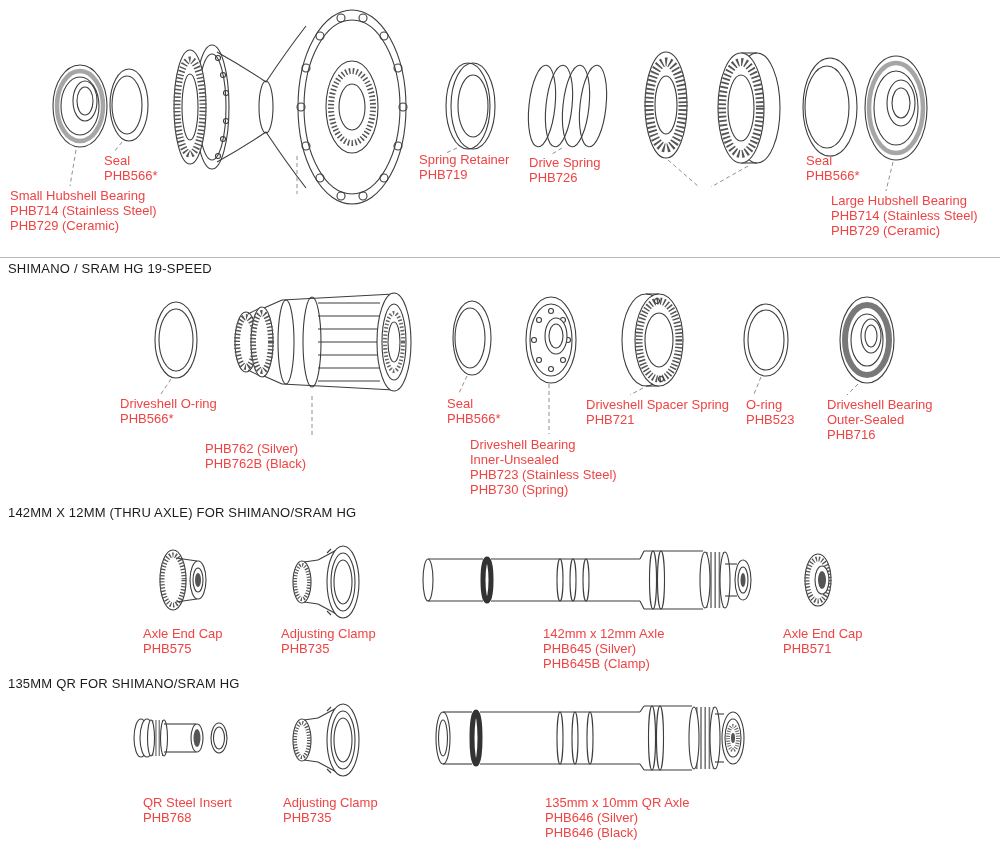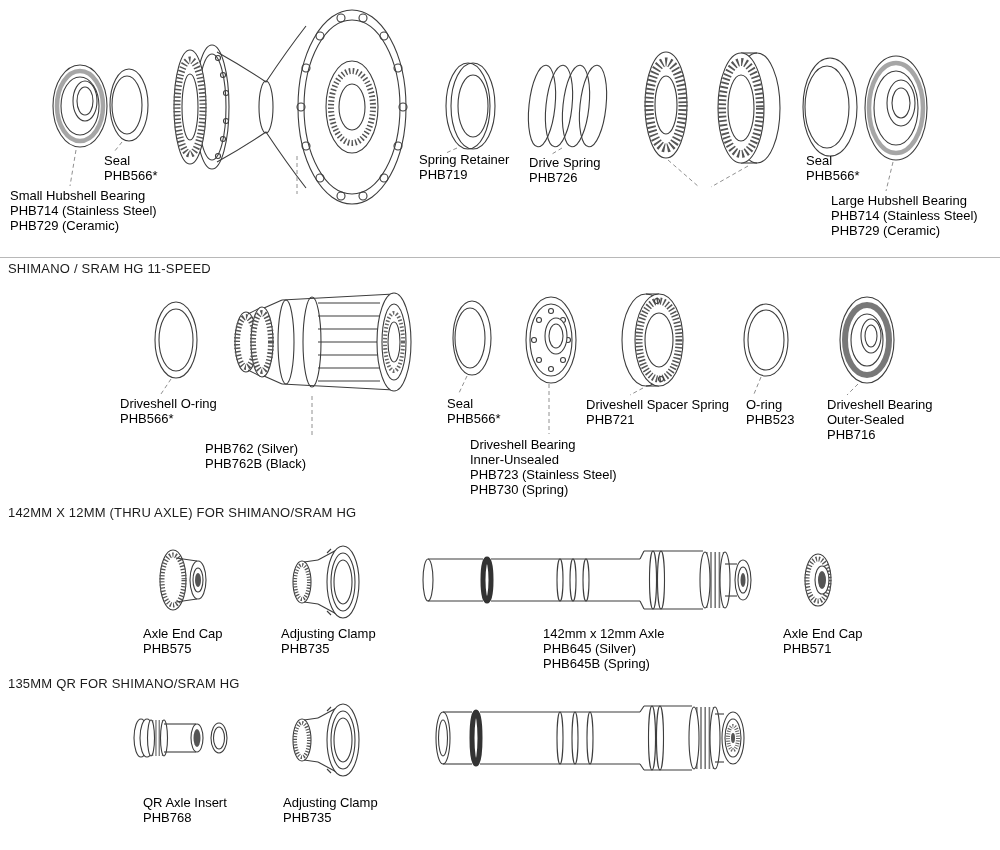--- a/index.html
+++ b/index.html
@@ -10,21 +10,21 @@
     height: 850px;
     background: #fff;
     font-family: "Liberation Sans", sans-serif;
     overflow: hidden;
   }
   svg.diagram { position: absolute; left: 0; top: 0; }
   .lbl {
     position: absolute;
     font-size: 13px;
     line-height: 15px;
-    color: #000000;
+    color: #ef4444;
     white-space: nowrap;
   }
   .hdr {
     position: absolute;
     font-size: 13px;
     line-height: 15px;
     color: #1c1c1c;
     letter-spacing: .2px;
     white-space: nowrap;
   }
@@ -367,21 +367,21 @@
   <div class="lbl" style="left:806px; top:153px">
       <div>Seal</div>
       <div>PHB566*</div>
     </div>
   <div class="lbl" style="left:831px; top:193px">
       <div>Large Hubshell Bearing</div>
       <div>PHB714 (Stainless Steel)</div>
       <div>PHB729 (Ceramic)</div>
     </div>
 
-  <div class="hdr" style="left:8px; top:261px">SHIMANO / SRAM HG 11-SPEED</div>
+  <div class="hdr" style="left:8px; top:261px">SHIMANO / SRAM HG 19-SPEED</div>
   <div class="lbl" style="left:120px; top:396px">
       <div>Driveshell O-ring</div>
       <div>PHB566*</div>
     </div>
   <div class="lbl" style="left:205px; top:441px">
       <div>PHB762 (Silver)</div>
       <div>PHB762B (Black)</div>
     </div>
   <div class="lbl" style="left:447px; top:396px">
       <div>Seal</div>
@@ -412,30 +412,35 @@
       <div>Axle End Cap</div>
       <div>PHB575</div>
     </div>
   <div class="lbl" style="left:281px; top:626px">
       <div>Adjusting Clamp</div>
       <div>PHB735</div>
     </div>
   <div class="lbl" style="left:543px; top:626px">
       <div>142mm x 12mm Axle</div>
       <div>PHB645 (Silver)</div>
-      <div>PHB645B (Spring)</div>
+      <div>PHB645B (Clamp)</div>
     </div>
   <div class="lbl" style="left:783px; top:626px">
       <div>Axle End Cap</div>
       <div>PHB571</div>
     </div>
 
   <div class="hdr" style="left:8px; top:676px">135MM QR FOR SHIMANO/SRAM HG</div>
   <div class="lbl" style="left:143px; top:795px">
-      <div>QR Axle Insert</div>
+      <div>QR Steel Insert</div>
       <div>PHB768</div>
     </div>
   <div class="lbl" style="left:283px; top:795px">
       <div>Adjusting Clamp</div>
       <div>PHB735</div>
     </div>
+  <div class="lbl" style="left:545px; top:795px">
+      <div>135mm x 10mm QR Axle</div>
+      <div>PHB646 (Silver)</div>
+      <div>PHB646 (Black)</div>
+    </div>
 
 </div>
 
 </body></html>

